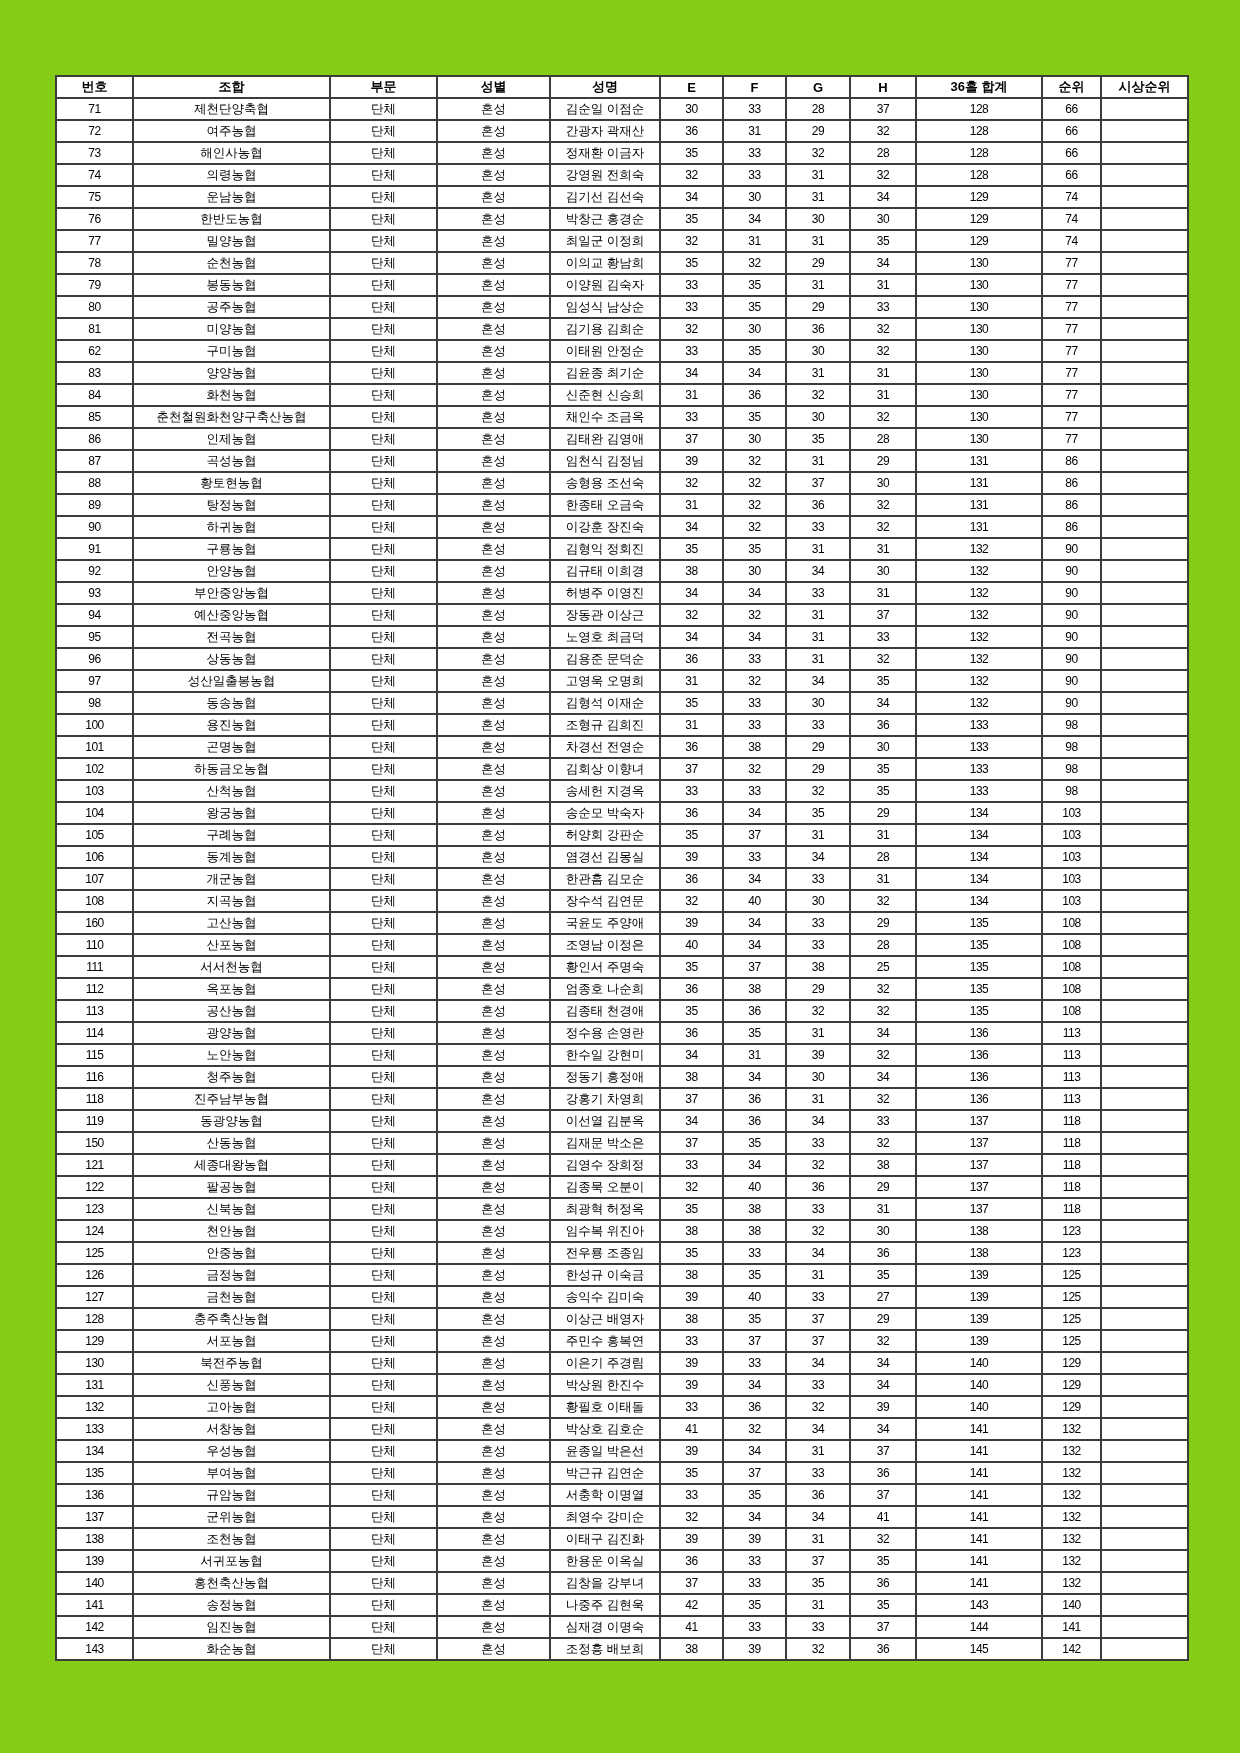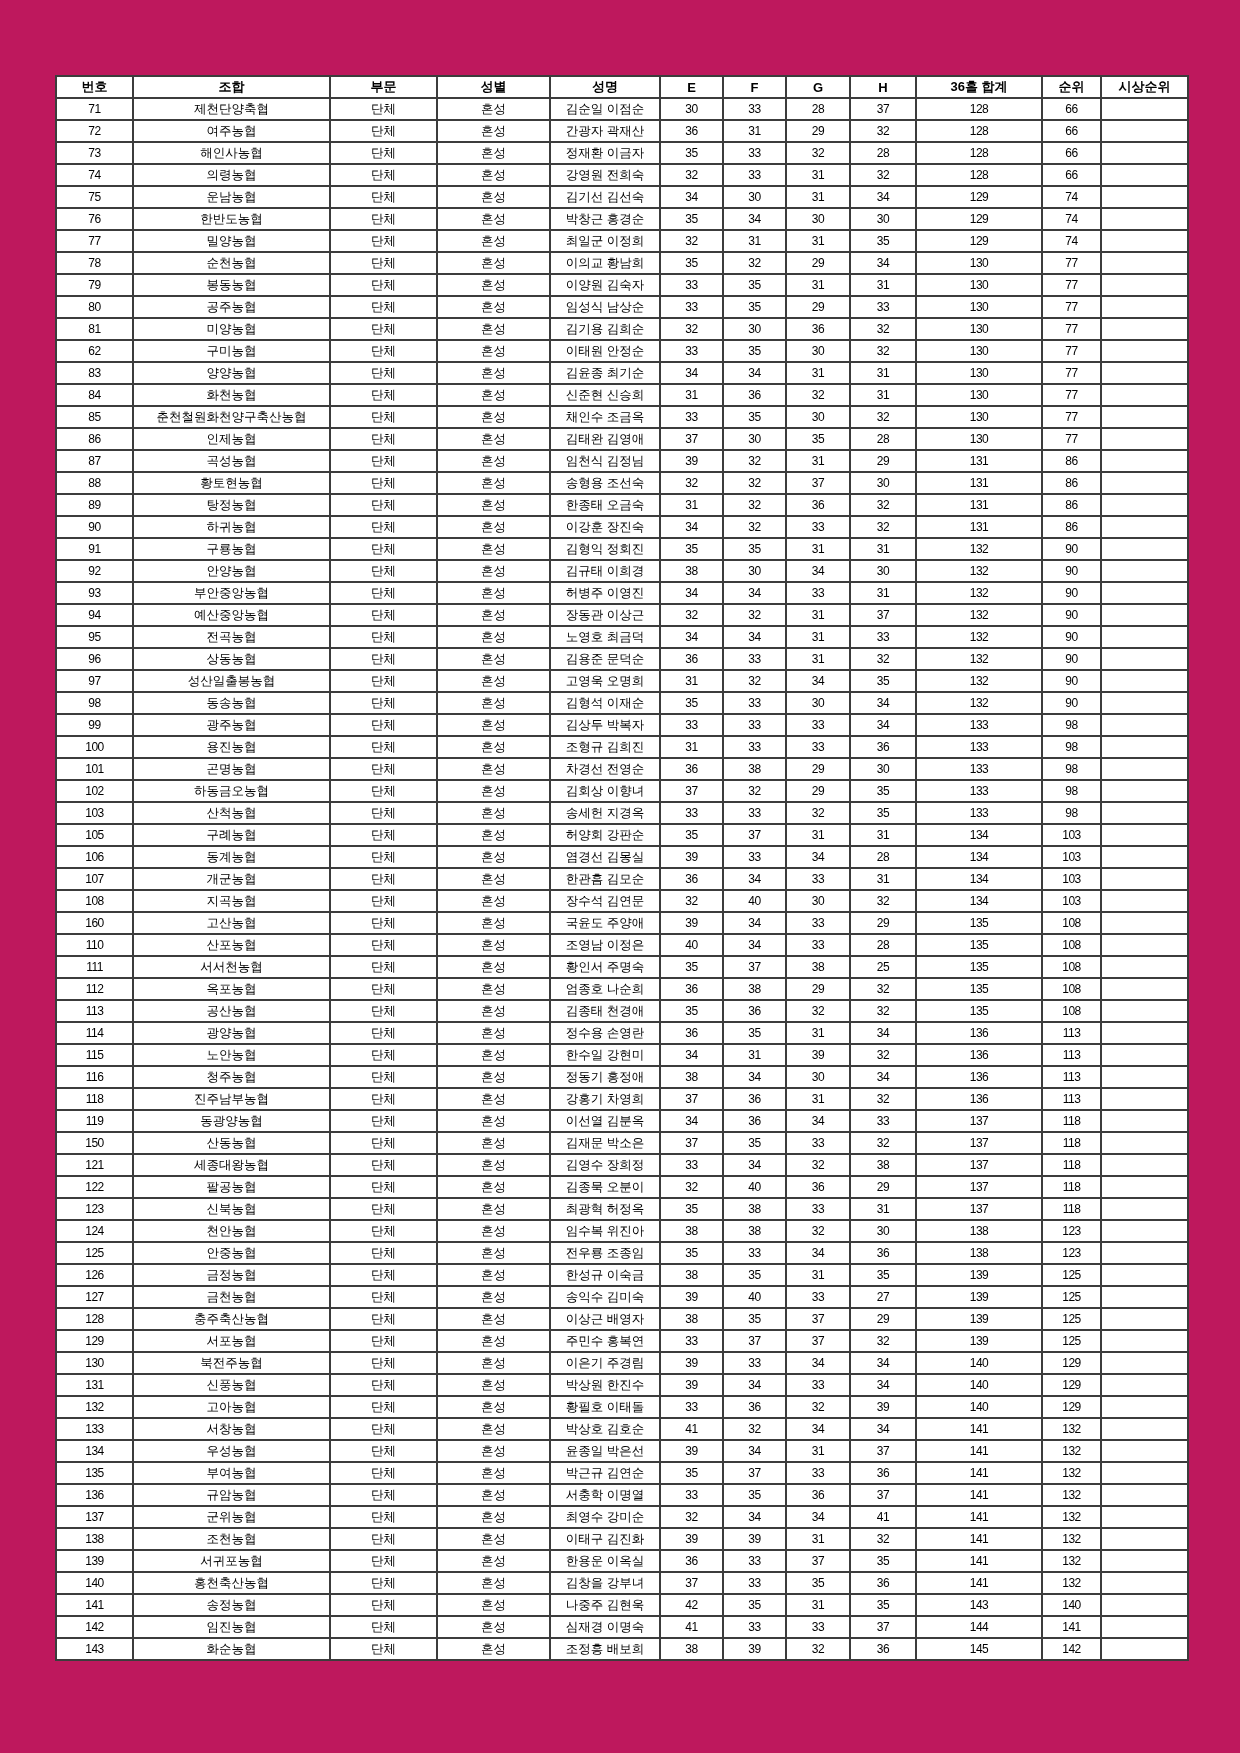--- a/index.html
+++ b/index.html
@@ -4,21 +4,21 @@
 <style>
   html, body {
     margin: 0;
     padding: 0;
     background: #ffffff;
   }
   .page {
     position: relative;
     width: 1240px;
     height: 1753px;
-    background: #be185d;
+    background: #84cc16;
     font-family: "Liberation Sans", "DejaVu Sans", sans-serif;
     color: #000000;
   }
   table.results {
     position: absolute;
     left: 55px;
     top: 75px;
     border-collapse: collapse;
     table-layout: fixed;
     width: 1133px;
@@ -477,87 +477,87 @@
           <td>김형석 이재순</td>
           <td>35</td>
           <td>33</td>
           <td>30</td>
           <td>34</td>
           <td>132</td>
           <td>90</td>
           <td></td>
         </tr>
         <tr>
-          <td>99</td>
-          <td>광주농협</td>
-          <td>단체</td>
-          <td>혼성</td>
-          <td>김상두 박복자</td>
-          <td>33</td>
-          <td>33</td>
-          <td>33</td>
-          <td>34</td>
+          <td>100</td>
+          <td>용진농협</td>
+          <td>단체</td>
+          <td>혼성</td>
+          <td>조형규 김희진</td>
+          <td>31</td>
+          <td>33</td>
+          <td>33</td>
+          <td>36</td>
           <td>133</td>
           <td>98</td>
           <td></td>
         </tr>
         <tr>
-          <td>100</td>
-          <td>용진농협</td>
-          <td>단체</td>
-          <td>혼성</td>
-          <td>조형규 김희진</td>
-          <td>31</td>
-          <td>33</td>
-          <td>33</td>
-          <td>36</td>
+          <td>101</td>
+          <td>곤명농협</td>
+          <td>단체</td>
+          <td>혼성</td>
+          <td>차경선 전영순</td>
+          <td>36</td>
+          <td>38</td>
+          <td>29</td>
+          <td>30</td>
           <td>133</td>
           <td>98</td>
           <td></td>
         </tr>
         <tr>
-          <td>101</td>
-          <td>곤명농협</td>
-          <td>단체</td>
-          <td>혼성</td>
-          <td>차경선 전영순</td>
-          <td>36</td>
-          <td>38</td>
+          <td>102</td>
+          <td>하동금오농협</td>
+          <td>단체</td>
+          <td>혼성</td>
+          <td>김회상 이향녀</td>
+          <td>37</td>
+          <td>32</td>
           <td>29</td>
-          <td>30</td>
+          <td>35</td>
           <td>133</td>
           <td>98</td>
           <td></td>
         </tr>
         <tr>
-          <td>102</td>
-          <td>하동금오농협</td>
-          <td>단체</td>
-          <td>혼성</td>
-          <td>김회상 이향녀</td>
-          <td>37</td>
-          <td>32</td>
-          <td>29</td>
+          <td>103</td>
+          <td>산척농협</td>
+          <td>단체</td>
+          <td>혼성</td>
+          <td>송세헌 지경옥</td>
+          <td>33</td>
+          <td>33</td>
+          <td>32</td>
           <td>35</td>
           <td>133</td>
           <td>98</td>
           <td></td>
         </tr>
         <tr>
+          <td>104</td>
+          <td>왕궁농협</td>
+          <td>단체</td>
+          <td>혼성</td>
+          <td>송순모 박숙자</td>
+          <td>36</td>
+          <td>34</td>
+          <td>35</td>
+          <td>29</td>
+          <td>134</td>
           <td>103</td>
-          <td>산척농협</td>
-          <td>단체</td>
-          <td>혼성</td>
-          <td>송세헌 지경옥</td>
-          <td>33</td>
-          <td>33</td>
-          <td>32</td>
-          <td>35</td>
-          <td>133</td>
-          <td>98</td>
           <td></td>
         </tr>
         <tr>
           <td>105</td>
           <td>구례농협</td>
           <td>단체</td>
           <td>혼성</td>
           <td>허양회 강판순</td>
           <td>35</td>
           <td>37</td>

